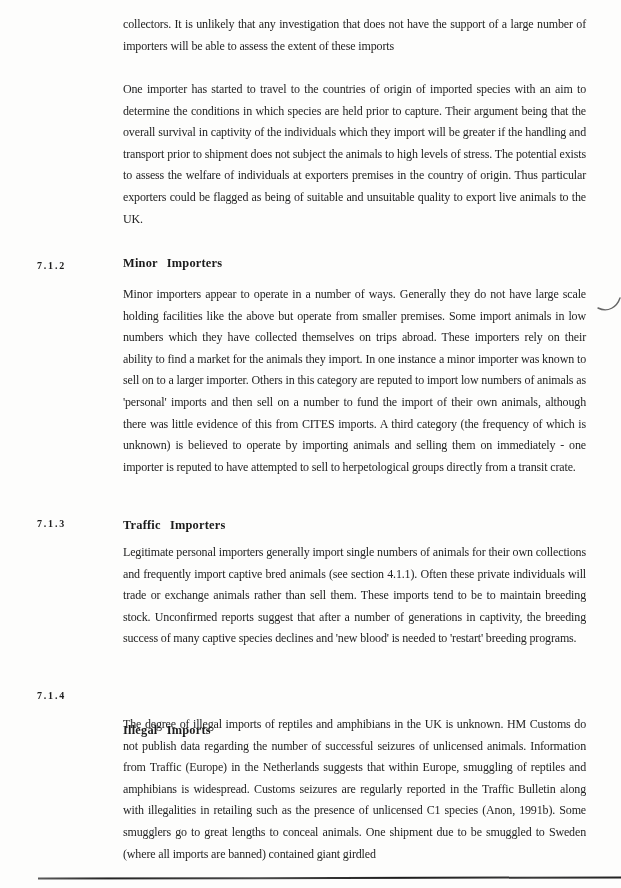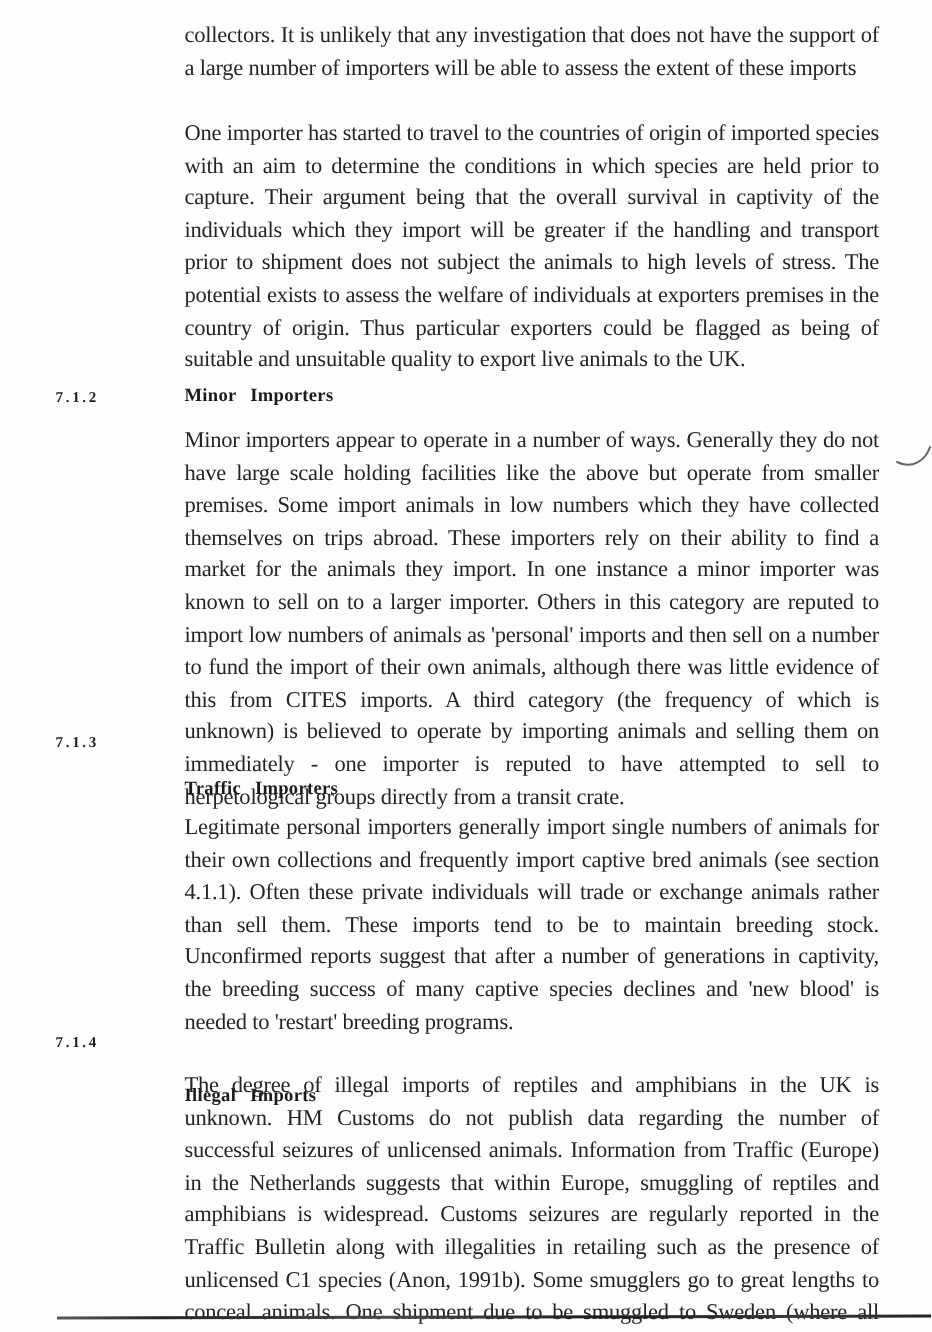--- a/index.html
+++ b/index.html
@@ -13,21 +13,21 @@
     height: 888px;
     background: #fdfdfc;
     font-family: "Liberation Serif", "DejaVu Serif", serif;
     color: #242424;
     overflow: hidden;
   }
   .body-col {
     position: absolute;
     left: 123px;
     width: 463px;
-    font-size: 15px;
+    font-size: 12px;
     letter-spacing: -0.15px;
     line-height: 21.6px;
     text-align: justify;
     text-justify: inter-word;
   }
   .sec-num {
     position: absolute;
     left: 37px;
     width: 80px;
     font-weight: bold;
@@ -78,21 +78,21 @@
 <div class="page">
 
   <p class="body-col" style="top:14px; margin:0;">collectors. It is unlikely that any investigation that does not have the support of a large number of importers will be able to assess the extent of these imports</p>
 
   <p class="body-col" style="top:79px; margin:0;">One importer has started to travel to the countries of origin of imported species with an aim to determine the conditions in which species are held prior to capture. Their argument being that the overall survival in captivity of the individuals which they import will be greater if the handling and transport prior to shipment does not subject the animals to high levels of stress. The potential exists to assess the welfare of individuals at exporters premises in the country of origin. Thus particular exporters could be flagged as being of suitable and unsuitable quality to export live animals to the UK.</p>
 
   <div class="sec-num" style="top:260px;">7.1.2</div>
   <div class="sec-title" style="top:256px;">Minor Importers</div>
   <p class="body-col" style="top:284px; margin:0;">Minor importers appear to operate in a number of ways. Generally they do not have large scale holding facilities like the above but operate from smaller premises. Some import animals in low numbers which they have collected themselves on trips abroad. These importers rely on their ability to find a market for the animals they import. In one instance a minor importer was known to sell on to a larger importer. Others in this category are reputed to import low numbers of animals as 'personal' imports and then sell on a number to fund the import of their own animals, although there was little evidence of this from CITES imports. A third category (the frequency of which is unknown) is believed to operate by importing animals and selling them on immediately - one importer is reputed to have attempted to sell to herpetological groups directly from a transit crate.</p>
 
-  <div class="sec-num" style="top:490px;">7.1.3</div>
+  <div class="sec-num" style="top:518px;">7.1.3</div>
   <div class="sec-title" style="top:518px;">Traffic Importers</div>
   <p class="body-col" style="top:542px; margin:0;">Legitimate personal importers generally import single numbers of animals for their own collections and frequently import captive bred animals (see section 4.1.1). Often these private individuals will trade or exchange animals rather than sell them. These imports tend to be to maintain breeding stock. Unconfirmed reports suggest that after a number of generations in captivity, the breeding success of many captive species declines and 'new blood' is needed to 'restart' breeding programs.</p>
 
   <div class="sec-num" style="top:690px;">7.1.4</div>
   <div class="sec-title" style="top:723px;">Illegal Imports</div>
   <p class="body-col" style="top:714px; margin:0;">The degree of illegal imports of reptiles and amphibians in the UK is unknown. HM Customs do not publish data regarding the number of successful seizures of unlicensed animals. Information from Traffic (Europe) in the Netherlands suggests that within Europe, smuggling of reptiles and amphibians is widespread. Customs seizures are regularly reported in the Traffic Bulletin along with illegalities in retailing such as the presence of unlicensed C1 species (Anon, 1991b). Some smugglers go to great lengths to conceal animals. One shipment due to be smuggled to Sweden (where all imports are banned) contained giant girdled</p>
 
 
   <svg class="pen-mark" viewBox="0 0 24 22">
     <path d="M23 2 C 20 11, 11 17, 1 12" fill="none" stroke="#4a4a4a" stroke-width="1.4" stroke-linecap="round" opacity="0.85"></path>

